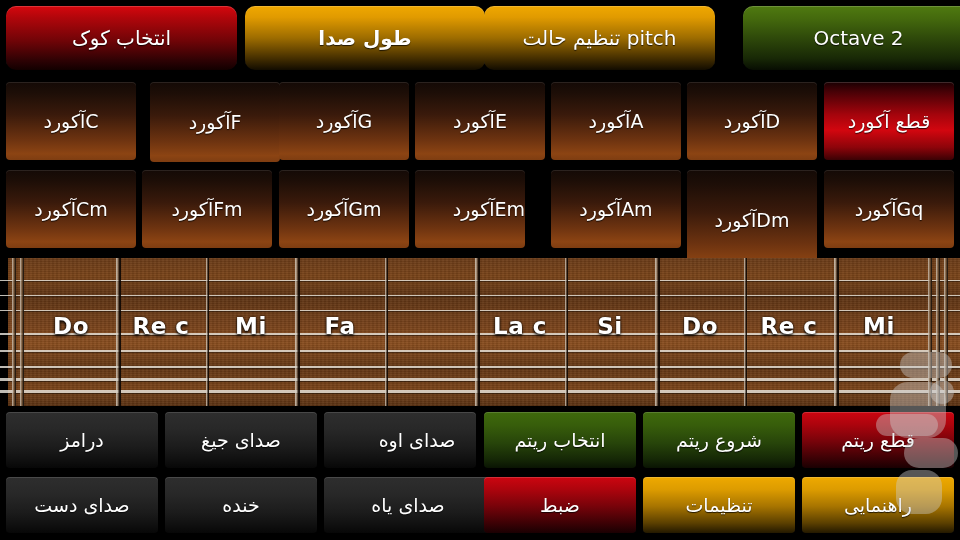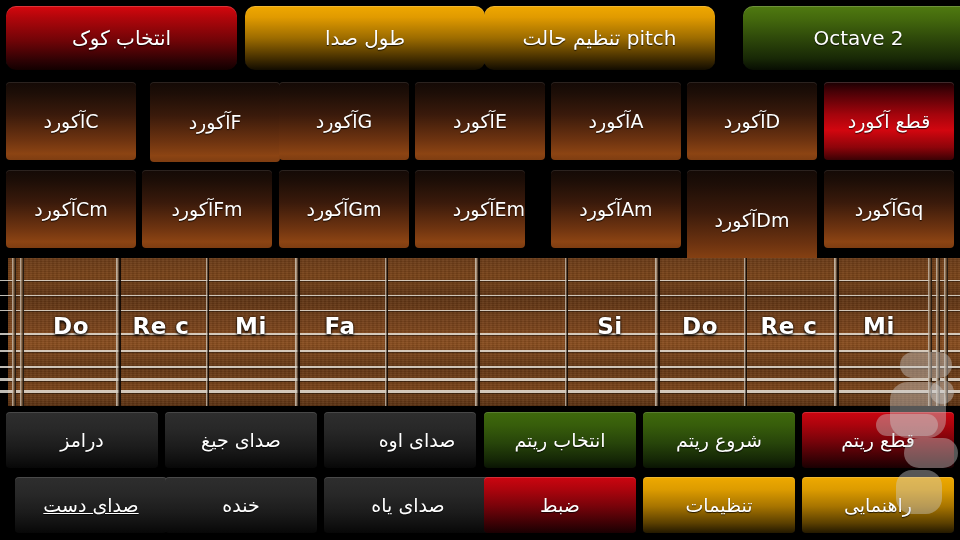--- a/index.html
+++ b/index.html
@@ -181,21 +181,21 @@
 </style>
 </head>
 <body>
 
 <div id="app">
 
   <div id="top-bar">
       <div class="btn top-btn grad-red" style="left: 6px; top: 6px; width: 231px; height: 64px;">
         <span>انتخاب کوک</span>
       </div>
-      <div class="btn top-btn grad-gold" style="left: 245px; top: 6px; width: 240px; height: 64px;">
+      <div class="btn top-btn grad-gold" style="left: 245px; top: 6px; width: 240px; height: 64px; font-weight: bold;">
         <span>طول صدا</span>
       </div>
       <div class="btn top-btn grad-gold" style="left: 484px; top: 6px; width: 231px; height: 64px;">
         <span>تنظیم حالت pitch</span>
       </div>
       <div class="btn top-btn grad-green" style="left: 723px; top: 6px; width: 231px; height: 64px; margin-left: 20px;">
         <span>Octave 2</span>
       </div>
     </div>
 
@@ -269,20 +269,21 @@
       <div class="fret" style="left: 385px;"></div>
       <div class="fret wide" style="left: 475px;"></div>
       <div class="fret" style="left: 565px;"></div>
       <div class="fret wide" style="left: 655px;"></div>
       <div class="fret" style="left: 744px;"></div>
       <div class="fret wide" style="left: 834px;"></div>
       <div class="note-label" style="left: 26px; width: 90px;">Do</div>
       <div class="note-label" style="left: 116px; width: 90px;">Re c</div>
       <div class="note-label" style="left: 206px; width: 90px;">Mi</div>
       <div class="note-label" style="left: 295px; width: 90px;">Fa</div>
+      <div class="note-label" style="left: 475px; width: 90px;">La c</div>
       <div class="note-label" style="left: 565px; width: 90px;">Si</div>
       <div class="note-label" style="left: 655px; width: 90px;">Do</div>
       <div class="note-label" style="left: 744px; width: 90px;">Re c</div>
       <div class="note-label" style="left: 834px; width: 90px;">Mi</div>
     </div>
 
   <div id="bottom-row-1">
       <div class="btn bottom dark-btn" style="left: 6px; top: 412px; width: 152px; height: 56px;">
         <span>درامز</span>
       </div>
@@ -296,21 +297,21 @@
         <span>انتخاب ریتم</span>
       </div>
       <div class="btn bottom green-btn" style="left: 643px; top: 412px; width: 152px; height: 56px;">
         <span>شروع ریتم</span>
       </div>
       <div class="btn bottom red-btn" style="left: 802px; top: 412px; width: 152px; height: 56px;">
         <span>قطع ریتم</span>
       </div>
     </div>
   <div id="bottom-row-2">
-      <div class="btn bottom dark-btn" style="left: 15px; top: 477px; width: 152px; height: 56px; text-decoration: underline;">
+      <div class="btn bottom dark-btn" style="left: 6px; top: 477px; width: 152px; height: 56px;">
         <span>صدای دست</span>
       </div>
       <div class="btn bottom dark-btn" style="left: 165px; top: 477px; width: 152px; height: 56px;">
         <span>خنده</span>
       </div>
       <div class="btn bottom dark-btn" style="left: 324px; top: 477px; width: 168px; height: 56px;">
         <span>صدای یاه</span>
       </div>
       <div class="btn bottom red-btn" style="left: 484px; top: 477px; width: 152px; height: 56px;">
         <span>ضبط</span>

